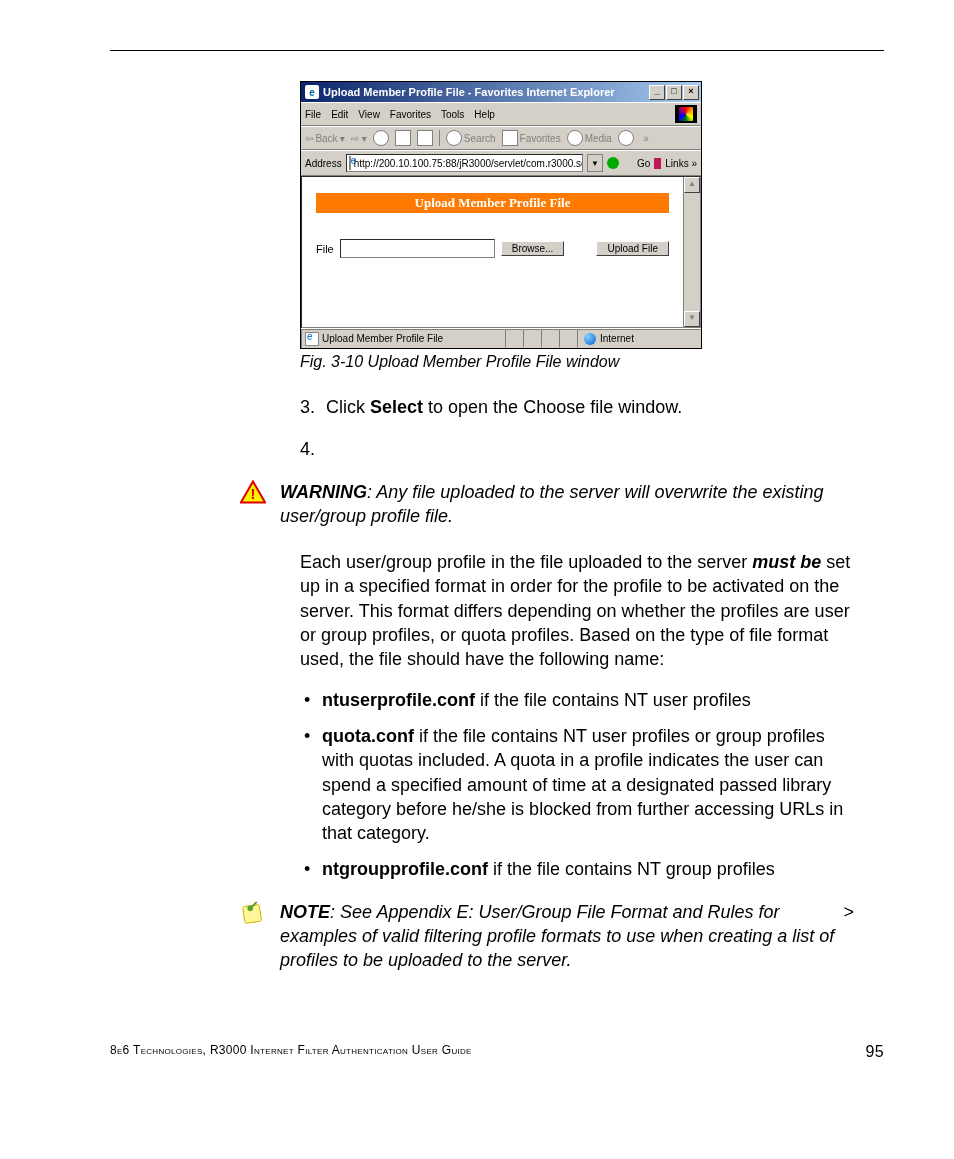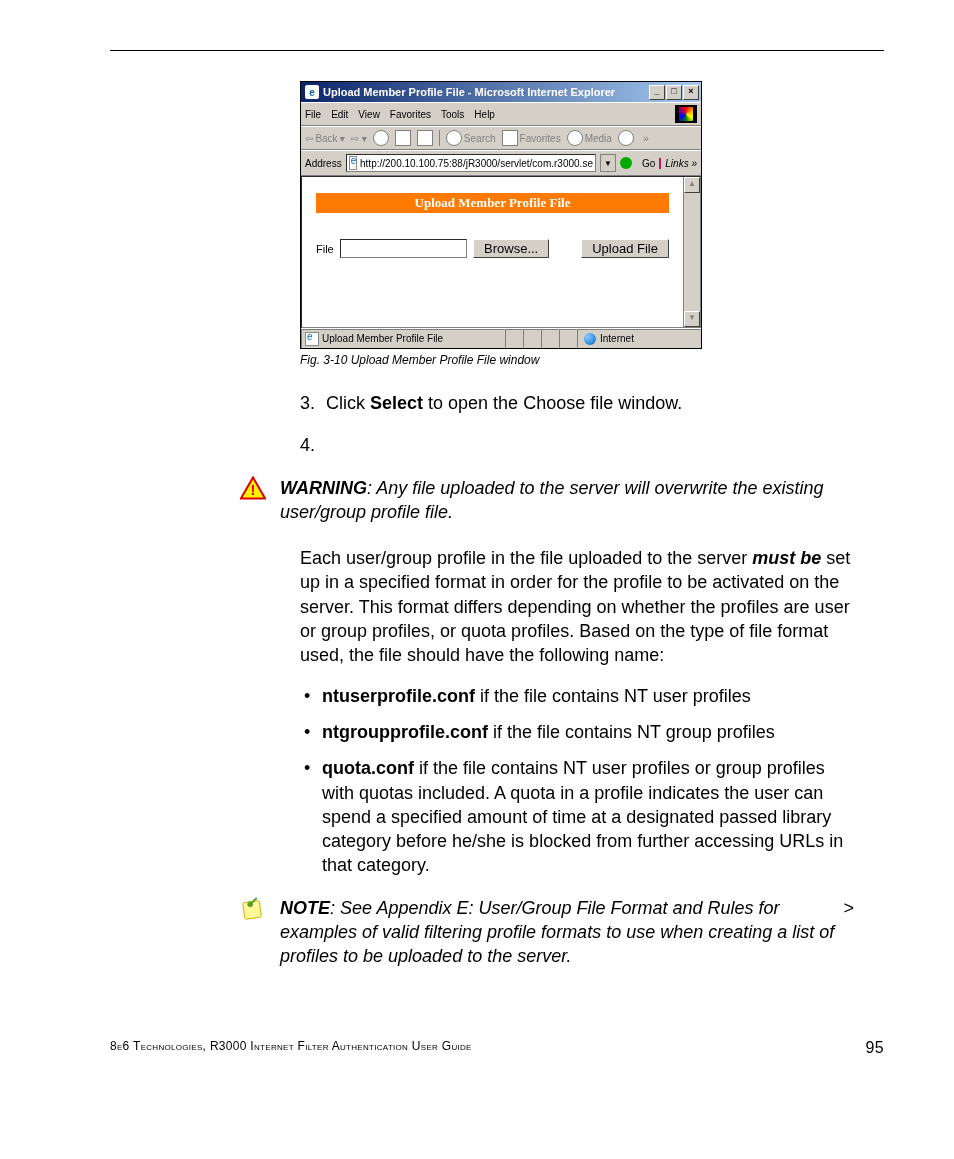--- a/index.html
+++ b/index.html
@@ -60,40 +60,40 @@
   .tb-icon { width:14px; height:14px; display:inline-block; border:1px solid #808080; border-radius:50%; background:#fff; }
   .tb-icon.sq { border-radius:0; }
   .tb-chev { width:12px; text-align:center; }
   .addrbar { padding:3px 4px; display:flex; align-items:center; gap:4px; border-bottom:1px solid #808080; border-top:1px solid #fff; font-size:10px; }
   .addr-label { color:#000; }
   .addr-input { flex:1; background:#fff; border:1px inset #808080; height:16px; display:flex; align-items:center; padding:0 2px; overflow:hidden; }
   .addr-input .page-icon { width:12px; height:12px; background:#fff; border:1px solid #888; margin-right:3px; display:inline-block; position:relative; }
   .addr-input .page-icon::after{content:"e"; position:absolute; left:1px; top:-2px; font-size:10px; color:#06c;}
   .addr-text { white-space:nowrap; font-size:10px; }
   .addr-drop { width:14px; height:16px; background:#d4d0c8; border:1px solid #808080; display:flex; align-items:center; justify-content:center; font-size:8px; }
-  .go-btn { display:flex; align-items:center; gap:10px; }
+  .go-btn { display:flex; align-items:center; gap:18px; }
   .go-circle { width:12px; height:12px; border-radius:50%; background:#0a0; display:inline-block; }
-  .links { border-left:2px solid #be185d; padding-left:4px;font-style:italic; }
+  .links { border-left:7px solid #be185d; padding-left:4px; }
   .ie-content { background:#fff; border:1px inset #808080; height:150px; position:relative; display:flex; }
   .ie-body { flex:1; padding:10px 14px; }
   .ie-scrollbar { width:16px; background:#d4d0c8; border-left:1px solid #808080; display:flex; flex-direction:column; justify-content:space-between; }
   .scroll-arrow { height:14px; background:#d4d0c8; border:1px solid #fff; border-right-color:#404040; border-bottom-color:#404040; font-size:8px; text-align:center; line-height:12px; color:#808080; }
   .orange-band { background:#ff7a00; color:#fff; font-weight:bold; font-family: "Times New Roman", serif; text-align:center; padding:2px; font-size:13px; margin:6px 0 26px 0; }
   .file-row { display:flex; align-items:center; gap:6px; font-size:11px; color:#000; }
   .file-row .file-input { flex:1; background:#fff; border:1px inset #808080; height:17px; max-width:160px; }
-  .win-btn { background:#d4d0c8; border:1px solid #fff; border-right-color:#404040; border-bottom-color:#404040; padding:1px 10px; font-size:13px; font-family:Tahoma,sans-serif; }
+  .win-btn { background:#d4d0c8; border:1px solid #fff; border-right-color:#404040; border-bottom-color:#404040; padding:1px 10px; font-size:10px; font-family:Tahoma,sans-serif; }
   .statusbar { display:flex; align-items:center; border-top:1px solid #fff; font-size:10px; }
   .status-left { flex:1; border:1px inset #d4d0c8; padding:1px 3px; display:flex; align-items:center; gap:3px; height:15px; }
   .status-cells { display:flex; }
   .status-cell { width:16px; height:17px; border:1px inset #d4d0c8; }
   .status-right { border:1px inset #d4d0c8; padding:1px 6px; display:flex; align-items:center; gap:4px; height:15px; width:110px; }
   .globe { width:12px; height:12px; border-radius:50%; background: radial-gradient(circle at 30% 30%, #8cf, #06c); display:inline-block; }
   .page-icon-sm { width:12px; height:12px; background:#fff; border:1px solid #888; display:inline-block; position:relative; }
   .page-icon-sm::after{content:"e"; position:absolute; left:1px; top:-2px; font-size:10px; color:#06c;}
-  .caption { font-style: italic; font-size:12px; font-family: Arial, sans-serif; margin:4px 0 24px 0; }
+  .caption { font-style: italic; font-size:16px; font-family: Arial, sans-serif; margin:4px 0 24px 0; }
 
   .body-text { margin-left:140px; margin-right:30px; font-size:18px; line-height:1.35; }
   .step { display:flex; margin-bottom:18px; margin-left:50px; }
   .step .num { width:26px; flex:none; }
   .callout { display:flex; align-items:flex-start; gap:8px; margin:8px 0 22px 0; font-size:18px; line-height:1.35; margin-left:-10px; }
   .callout .icon-cell { flex:none; width:32px; }
   .callout .text { font-style: italic; flex:1; }
   .callout .text .lead { font-weight:bold; font-style: italic; }
   .para { margin:0 0 16px 50px; }
   ul.files { list-style:none; padding:0; margin:0 0 18px 50px; }
@@ -110,21 +110,21 @@
 <body>
 
 <div class="page">
 
   <hr class="header-rule">
 
   <div class="screenshot-block">
     <div class="ie-window">
       <div class="titlebar">
         <span class="title-icon">e</span>
-        <span class="title-text">Upload Member Profile File - Microsoft Internet Explorer</span>
+        <span class="title-text">Upload Member Profile File - Favorites Internet Explorer</span>
         <span class="wbtn">_</span>
         <span class="wbtn">□</span>
         <span class="wbtn">×</span>
       </div>
       <div class="menubar">
         <span>File</span>
         <span>Edit</span>
         <span>View</span>
         <span>Favorites</span>
         <span>Tools</span>
@@ -226,22 +226,22 @@
         <span class="lead">WARNING</span><span>: Any file uploaded to the server will overwrite the existing user/group profile file.</span>
       </span>
     </div>
 
     <p class="para">
       <span>Each user/group profile in the file uploaded to the server </span><b><i>must be</i></b><span> set up in a specified format in order for the profile to be activated on the server. This format differs depending on whether the profiles are user or group profiles, or quota profiles. Based on the type of file format used, the file should have the following name:</span>
     </p>
 
     <ul class="files">
       <li><b>ntuserprofile.conf</b><span> if the file contains NT user profiles</span></li>
+      <li><b>quota.conf</b><span> if the file contains NT user profiles or group profiles with quotas included. A quota in a profile indicates the user can spend a specified amount of time at a designated passed library category before he/she is blocked from further accessing URLs in that category.</span></li>
       <li><b>ntgroupprofile.conf</b><span> if the file contains NT group profiles</span></li>
-      <li><b>quota.conf</b><span> if the file contains NT user profiles or group profiles with quotas included. A quota in a profile indicates the user can spend a specified amount of time at a designated passed library category before he/she is blocked from further accessing URLs in that category.</span></li>
     </ul>
 
     <div class="callout">
       <span class="icon-cell">
         <svg class="note-pin" viewBox="0 0 28 28">
           <rect x="4" y="6" width="18" height="18" rx="2" fill="#fff79a" stroke="#c9b000" transform="rotate(-8 13 15)"></rect>
           <circle cx="11" cy="9" r="3" fill="#5aa02c"></circle>
           <line x1="11" y1="9" x2="18" y2="2" stroke="#5aa02c" stroke-width="2"></line>
         </svg>
       </span>

